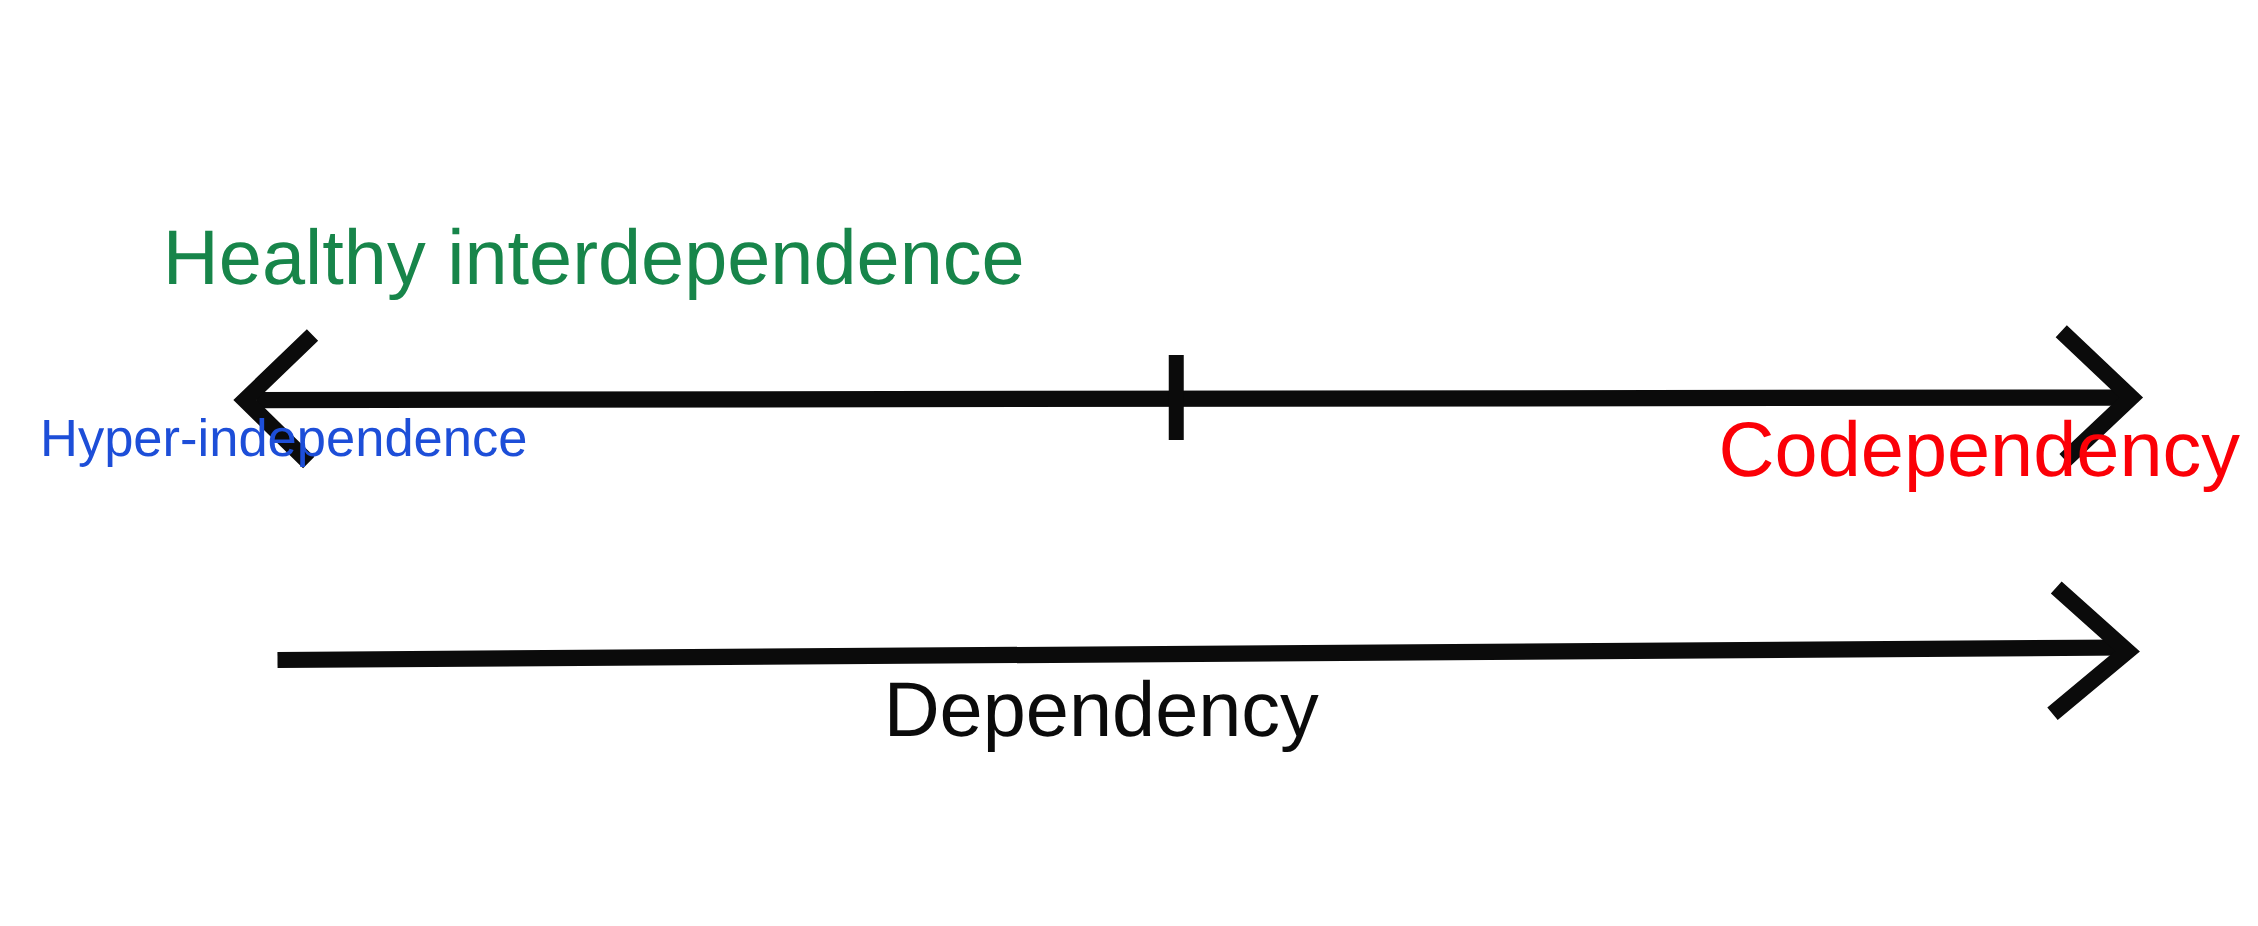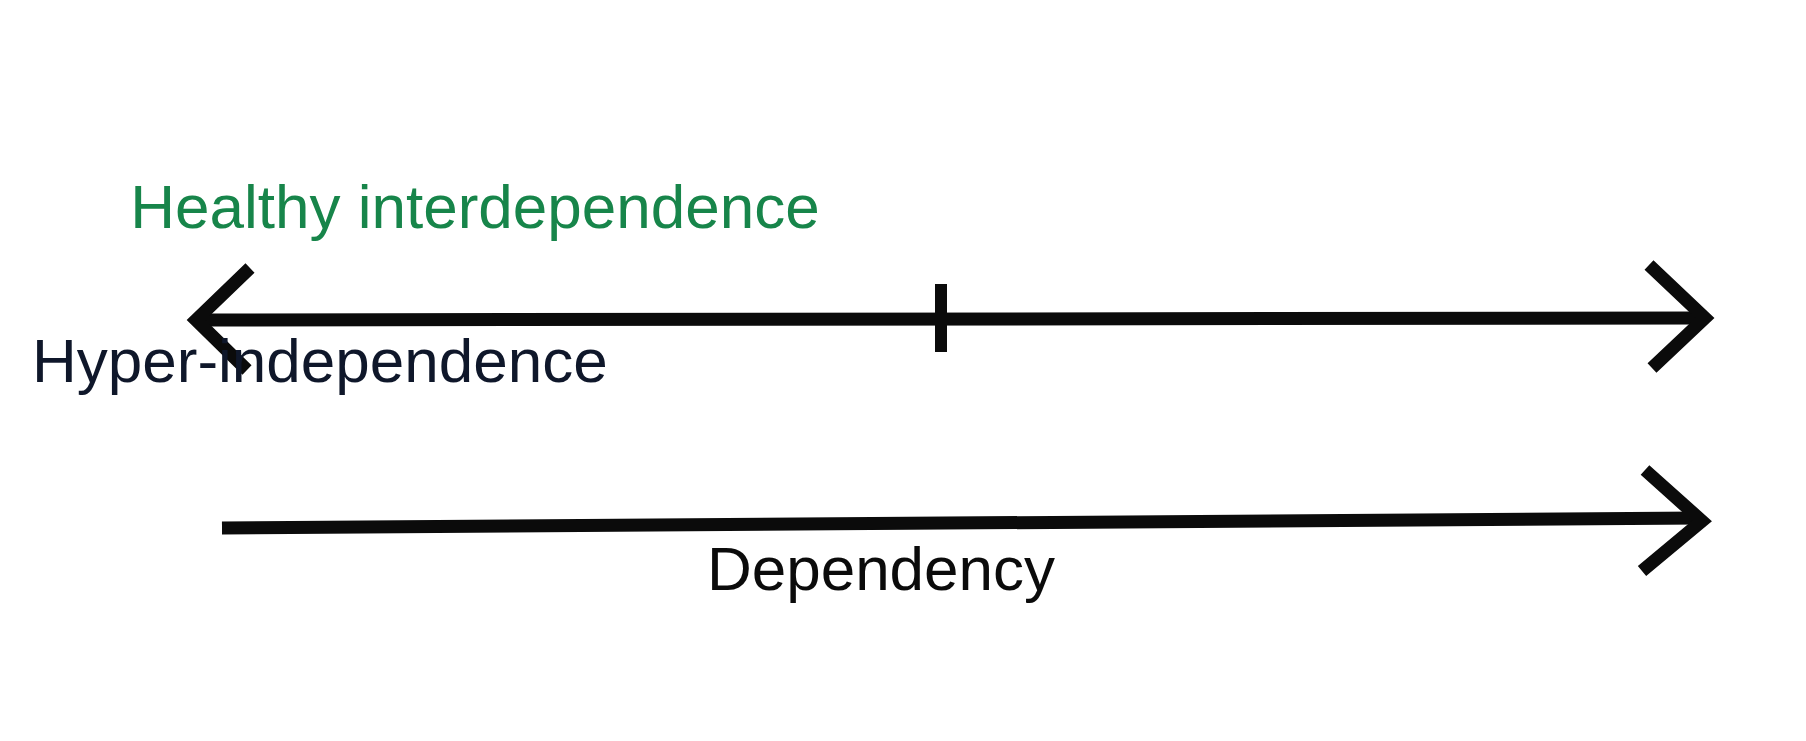--- a/index.html
+++ b/index.html
@@ -37,22 +37,22 @@
     top: 176px;
     width: 1806px;
     text-align: center;
     transform: translateX(-428px);
     font-size: 62px;
     color: #17854a;
   }
   #label-hyper {
     left: 32px;
     top: 330px;
-    font-size: 62px;
-    color: #0f172a;
+    font-size: 42px;
+    color: #1d4ed8;
   }
   #label-codependency {
     right: 14px;
     top: 330px;
     font-size: 62px;
     color: #fb0007;
   }
   #label-dependency {
     left: 0;
     top: 538px;
@@ -86,16 +86,17 @@
       <line x1="222" y1="528" x2="1700" y2="518" stroke="#0b0b0b" stroke-width="13" stroke-linecap="butt"></line>
 
       <polyline points="1645,470 1702,521 1642,571" fill="none" stroke="#0b0b0b" stroke-width="13" stroke-linecap="butt" stroke-linejoin="miter"></polyline>
     </g>
   </svg>
 
   <div class="lbl" id="label-healthy">Healthy interdependence</div>
 
   <div class="lbl" id="label-hyper">Hyper-independence</div>
 
+  <div class="lbl" id="label-codependency">Codependency</div>
 
   <div class="lbl" id="label-dependency">Dependency</div>
 
 </div>
 
 </body></html>

